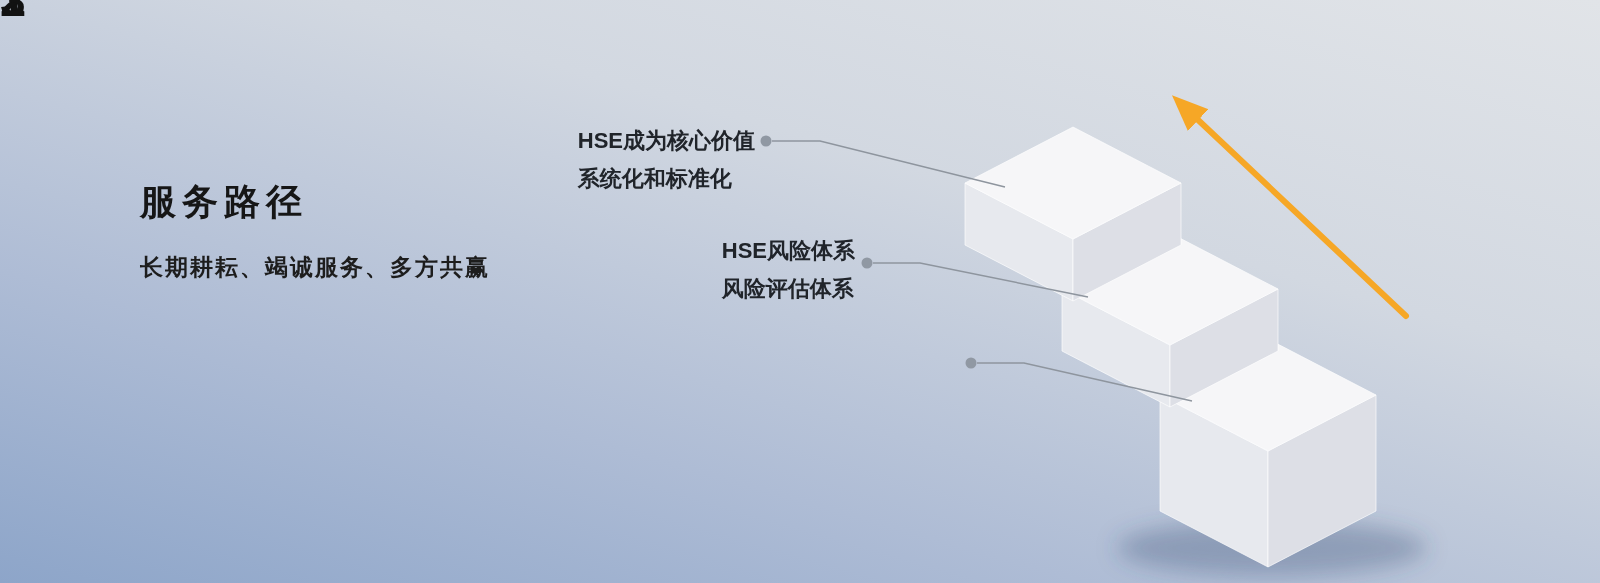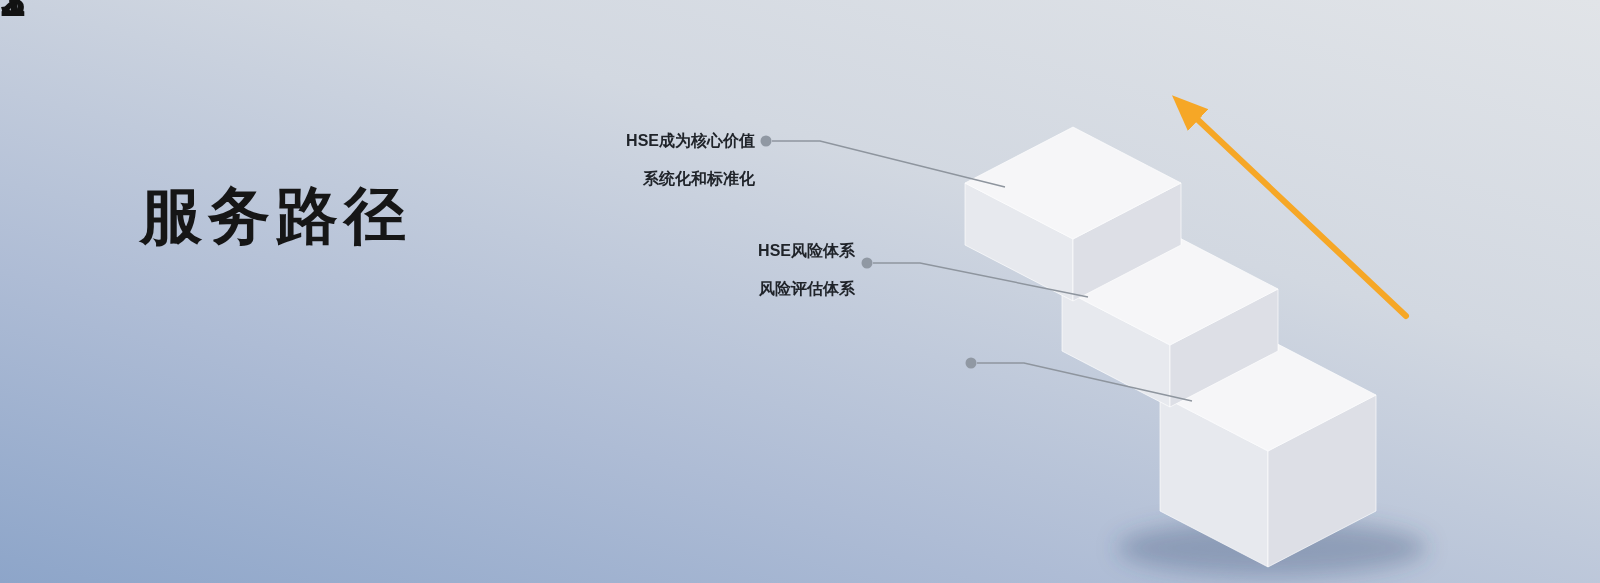--- a/index.html
+++ b/index.html
@@ -10,37 +10,36 @@
   }
   .stage {
     position: relative;
     width: 1600px;
     height: 583px;
     overflow: hidden;
     background: linear-gradient(196deg, #e1e4e8 0%, #d2d8e1 35%, #aebcd5 70%, #8da5c9 100%);
   }
   .title-block { position: absolute; left: 140px; top: 182px; }
   .page-title {
-    font-size: 62px;
+    font-size: 36px;
     font-weight: 800;
     color: #161616;
     letter-spacing: 6px;
     line-height: 1.1;
   }
   .page-subtitle {
     margin-top: 30px;
     font-size: 23px;
     font-weight: 700;
     color: #1d1d1d;
     letter-spacing: 2px;
   }
   .callout-label {
     position: absolute;
-    text-align: right;
-    font-size: 16px;
+    font-size: 22px;
     font-weight: 700;
     color: #20242a;
     line-height: 38px;
     white-space: nowrap;
   }
   #label-step-03 { top: 122px; right: 845px; }
   #label-step-02 { top: 232px; right: 745px; }
   #label-step-01 { top: 344px; right: 640px; }
   .diagram-svg { position: absolute; inset: 0; }
   .face { stroke: rgba(255,255,255,0.65); stroke-width: 1; stroke-linejoin: round; }
@@ -54,20 +53,21 @@
   }
   .stair-shadow { fill: rgba(55, 76, 116, 0.32); }
 </style>
 </head>
 <body>
 
 <div class="stage">
 
   <div class="title-block">
     <h1 class="page-title">服务路径</h1>
+    <p class="page-subtitle">长期耕耘、竭诚服务、多方共赢</p>
   </div>
 
   <div class="callout-label" id="label-step-03">
     <div>HSE成为核心价值</div>
     <div>系统化和标准化</div>
   </div>
 
   <div class="callout-label" id="label-step-02">
     <div>HSE风险体系</div>
     <div>风险评估体系</div>

